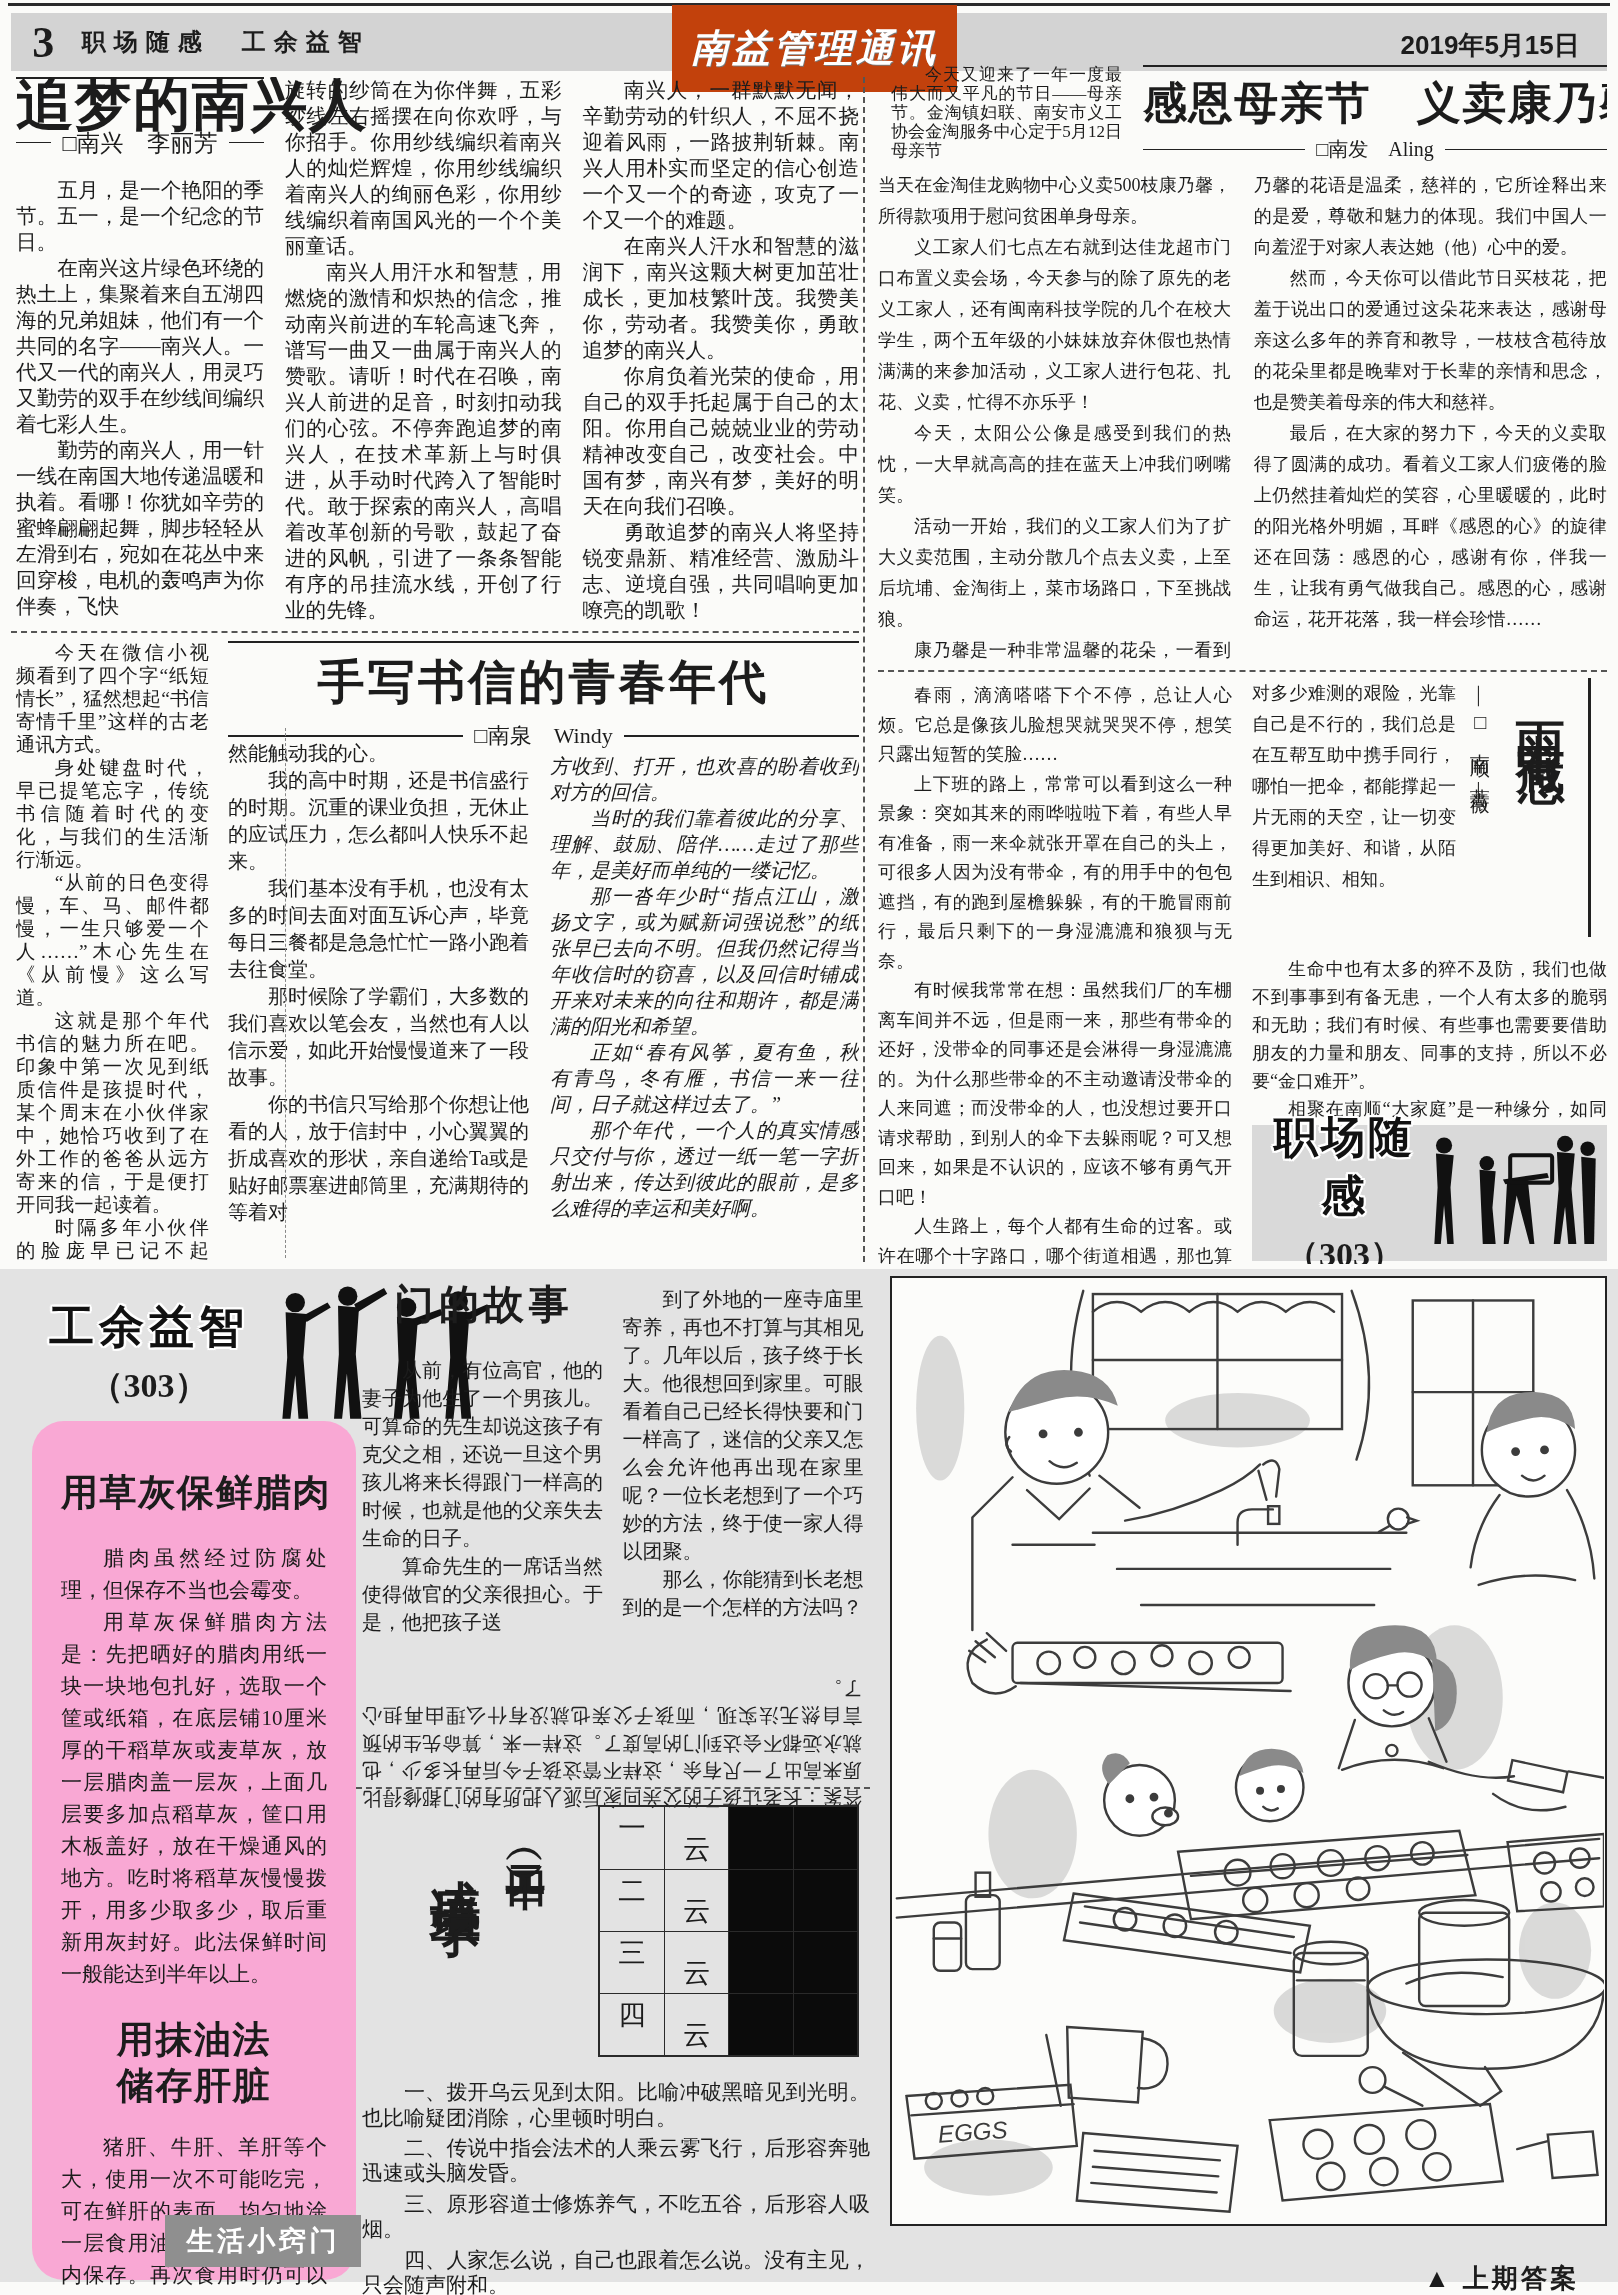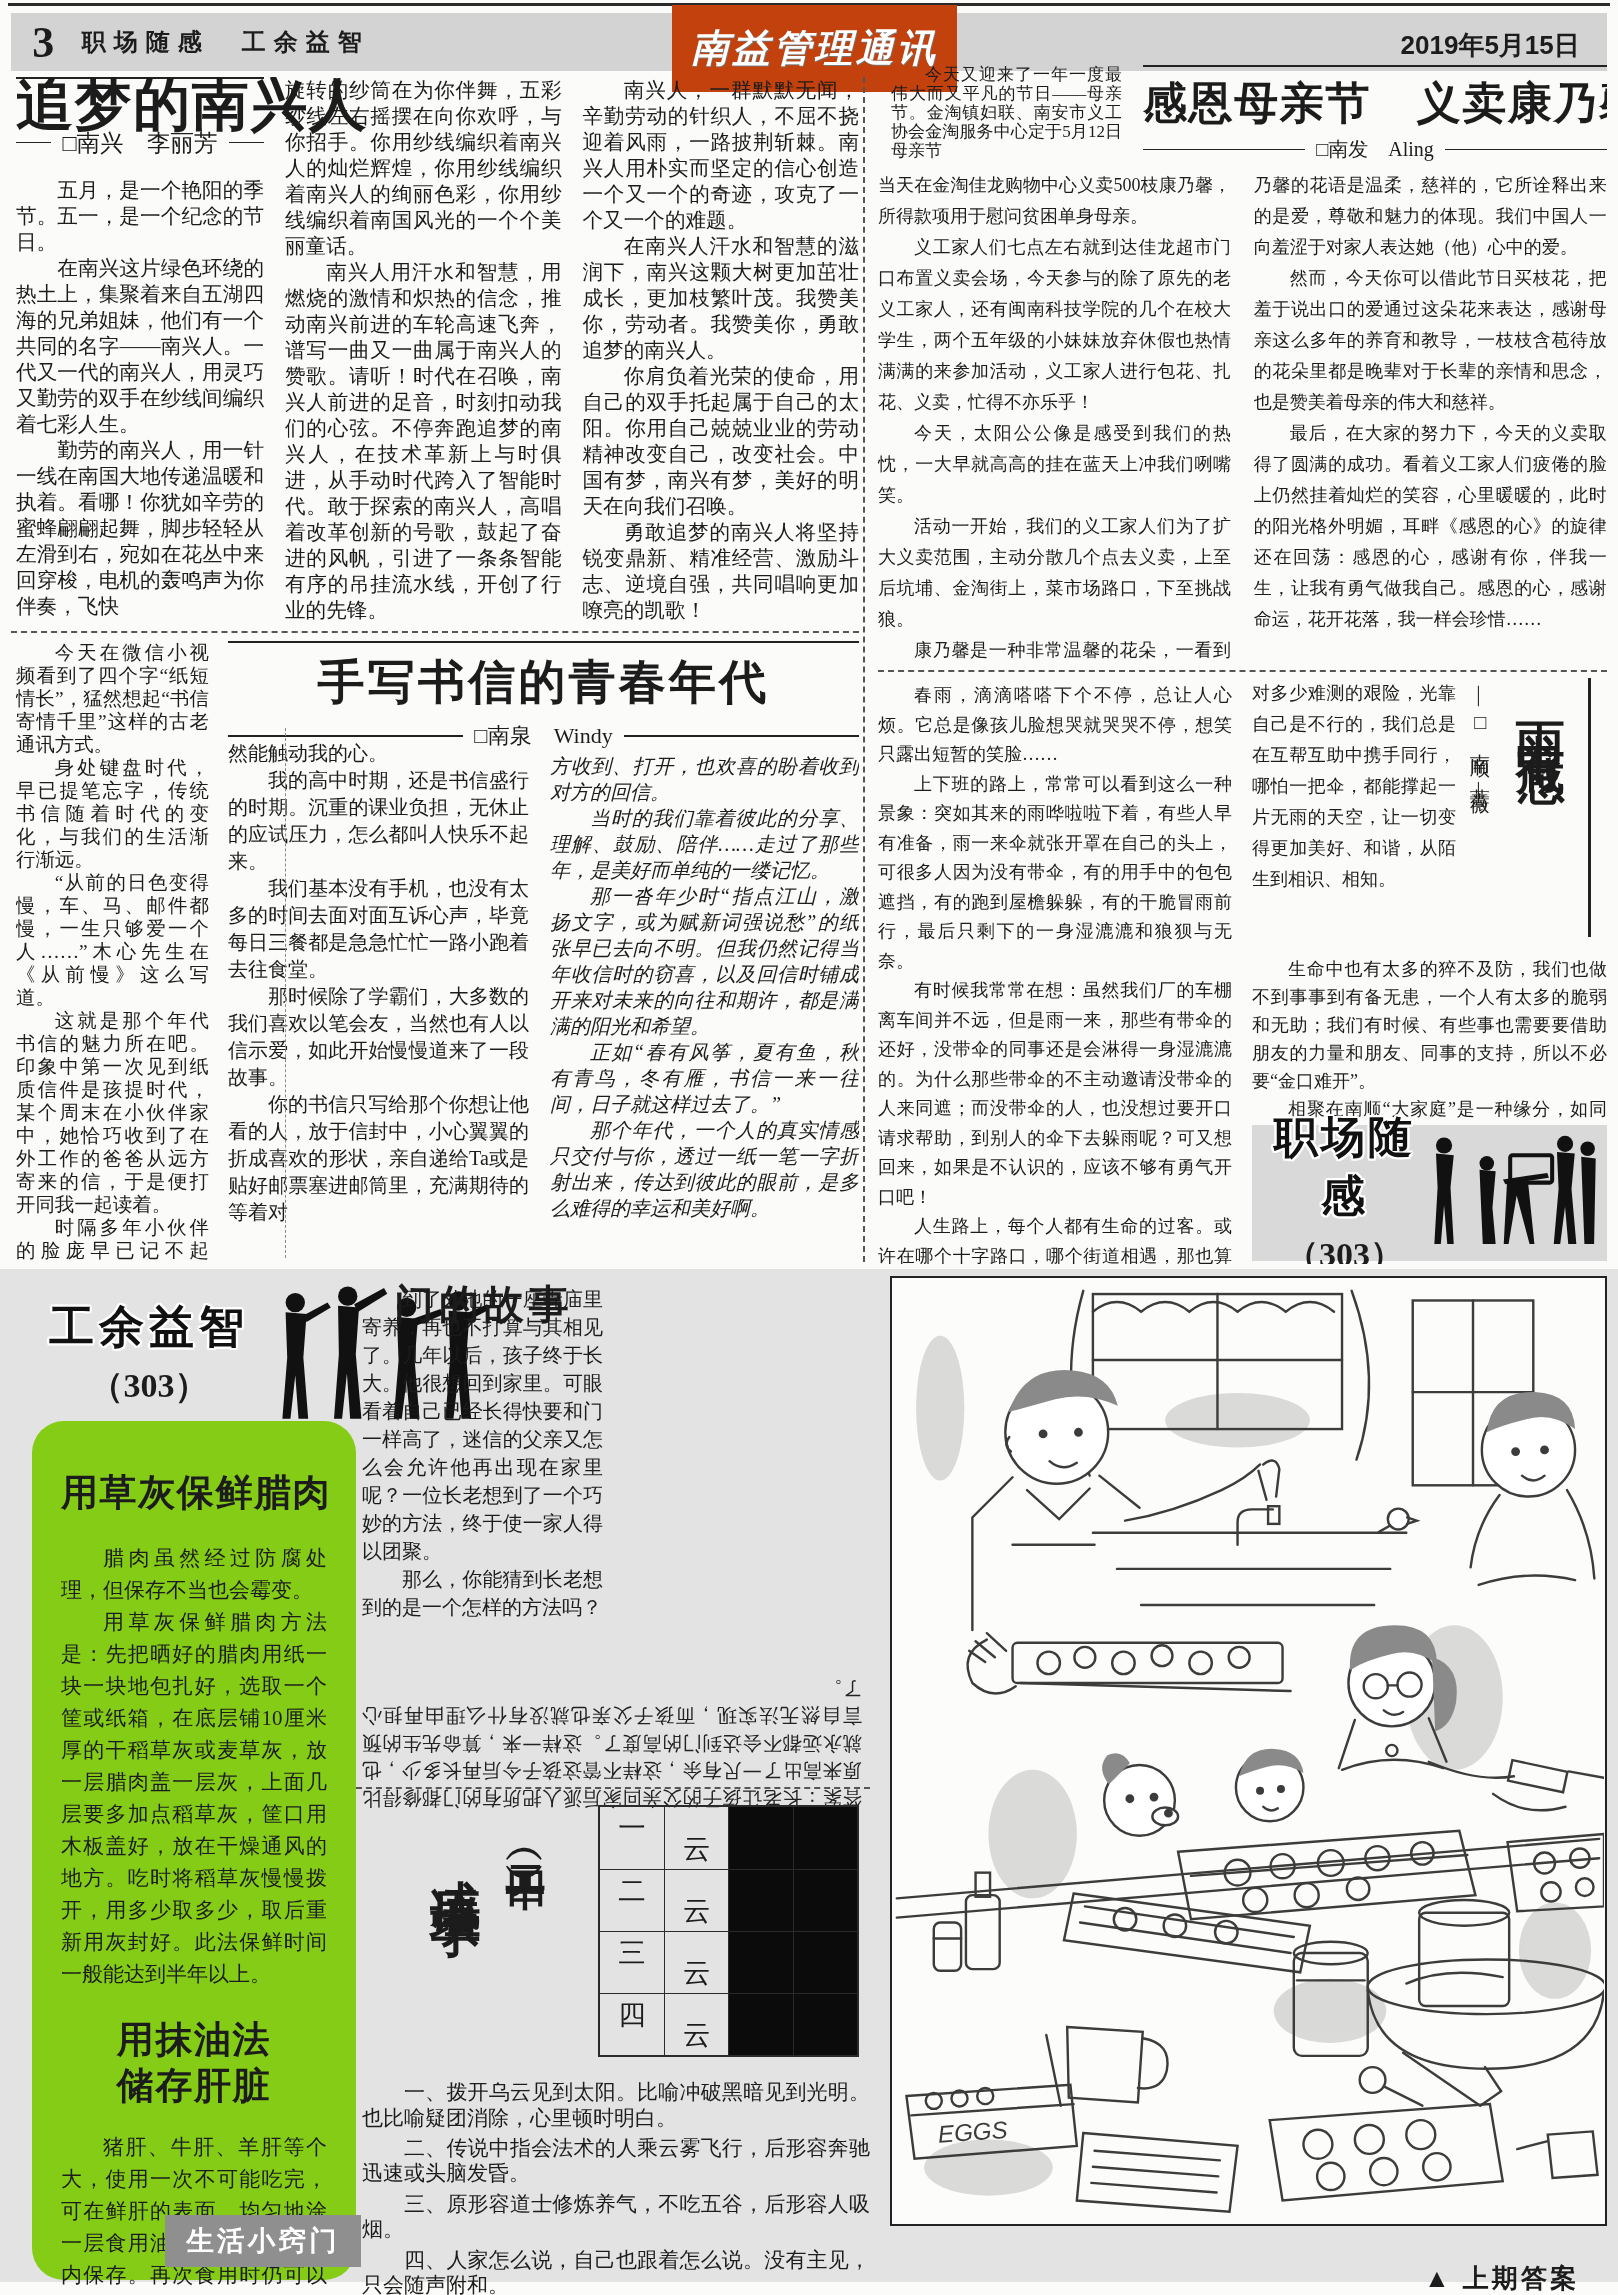--- a/index.html
+++ b/index.html
@@ -73,21 +73,21 @@
   .badge-workplace { position:absolute; left:374px; top:447px; width:355px; height:136px; padding:6.5px 11.3px; }
   .badge-workplace .txt { text-align:center; flex:1; }
   .badge-workplace .bubble { font-size:44px; letter-spacing:3.2px; }
   .badge-workplace .num, .badge-leisure .num { font-size:34px; font-weight:bold; margin-top:6.5px; }
 
   
   .bottom-panel { position:absolute; left:0; top:1269px; width:1618px; height:1013px; background:#e3e3e3; }
   .badge-leisure { position:absolute; left:27.5px; top:13px; width:461px; height:142px; background:none; }
   .badge-leisure .txt { width:243px; text-align:center; }
   .badge-leisure .bubble { font-size:45px; letter-spacing:4.9px; }
-  .tips-card { position:absolute; left:32px; top:152px; width:324px; height:859px; background:#84cc16; border-radius:32px; padding:32px 29px 0 29px; overflow:visible; }
+  .tips-card { position:absolute; left:32px; top:152px; width:324px; height:859px; background:#f9a8d4; border-radius:32px; padding:32px 29px 0 29px; overflow:visible; }
   .tips-card h2 { font-size:37px; text-align:center; letter-spacing:1.6px; margin:14.6px 0 24px 0; white-space:nowrap; }
   .tips-card h2.two-line { white-space:normal; width:5em; margin:27.5px auto 21px auto; line-height:1.25; }
   .tips-card .body { font-size:21px; line-height:32px; }
   .tips-card .body p { text-indent:2em; text-align:justify; }
   .tips-badge { position:absolute; right:-4.9px; bottom:13px; background:#8f8f8f; color:#fff; font-size:27.5px; font-weight:bold; padding:8px 21px; letter-spacing:3.2px; font-family:"Liberation Sans","DejaVu Sans",sans-serif; }
 
   .door { position:absolute; left:362px; top:4.9px; width:502px; }
   .door h2 { font-size:40px; letter-spacing:4.9px; margin:3.2px 0 24px 32px; }
   .door .cols { display:flex; gap:19.4px; font-size:20px; line-height:28px; }
   .door .dc { width:241px; }
@@ -326,20 +326,24 @@
       <h2 class="two-line">用抹油法储存肝脏</h2>
       <div class="body">
           <p>猪肝、牛肝、羊肝等个大，使用一次不可能吃完，可在鲜肝的表面，均匀地涂一层食用油，然后放入冰箱内保存。再次食用时仍可以保持原来的鲜嫩。</p>
         </div>
       <div class="tips-badge">生活小窍门</div>
     </div>
 
     <div class="door">
       <h2>门的故事</h2>
       <div class="cols">
+        <div class="dc">
+            <p>从前，有位高官，他的妻子为他生了一个男孩儿。可算命的先生却说这孩子有克父之相，还说一旦这个男孩儿将来长得跟门一样高的时候，也就是他的父亲失去生命的日子。</p>
+            <p>算命先生的一席话当然使得做官的父亲很担心。于是，他把孩子送</p>
+          </div>
         <div class="dc dc2">
           <p class="cont">到了外地的一座寺庙里寄养，再也不打算与其相见了。几年以后，孩子终于长大。他很想回到家里。可眼看着自己已经长得快要和门一样高了，迷信的父亲又怎么会允许他再出现在家里呢？一位长老想到了一个巧妙的方法，终于使一家人得以团聚。</p>
           <div>
               <p>那么，你能猜到长老想到的是一个怎样的方法吗？</p>
             </div>
         </div>
       </div>
     </div>
 
     <div class="answer">答案：长老让孩子的父亲回家后派人把所有的门都修得比原来高出了一尺有余，这样不管这孩子今后再长多少，也就永远都不会达到门的高度了。这样一来，算命先生的预言自然无法实现，而孩子父亲也就没有什么理由再担心了。</div>

